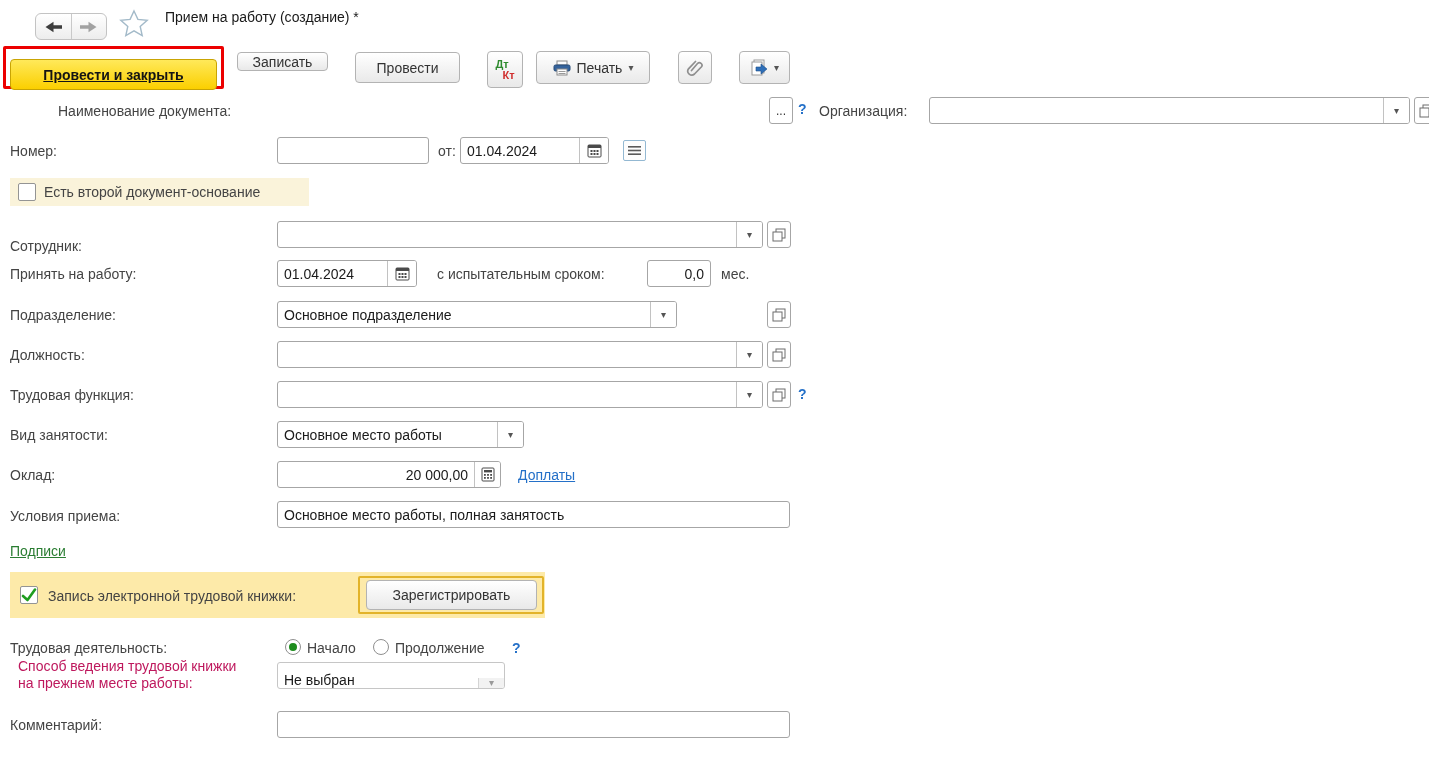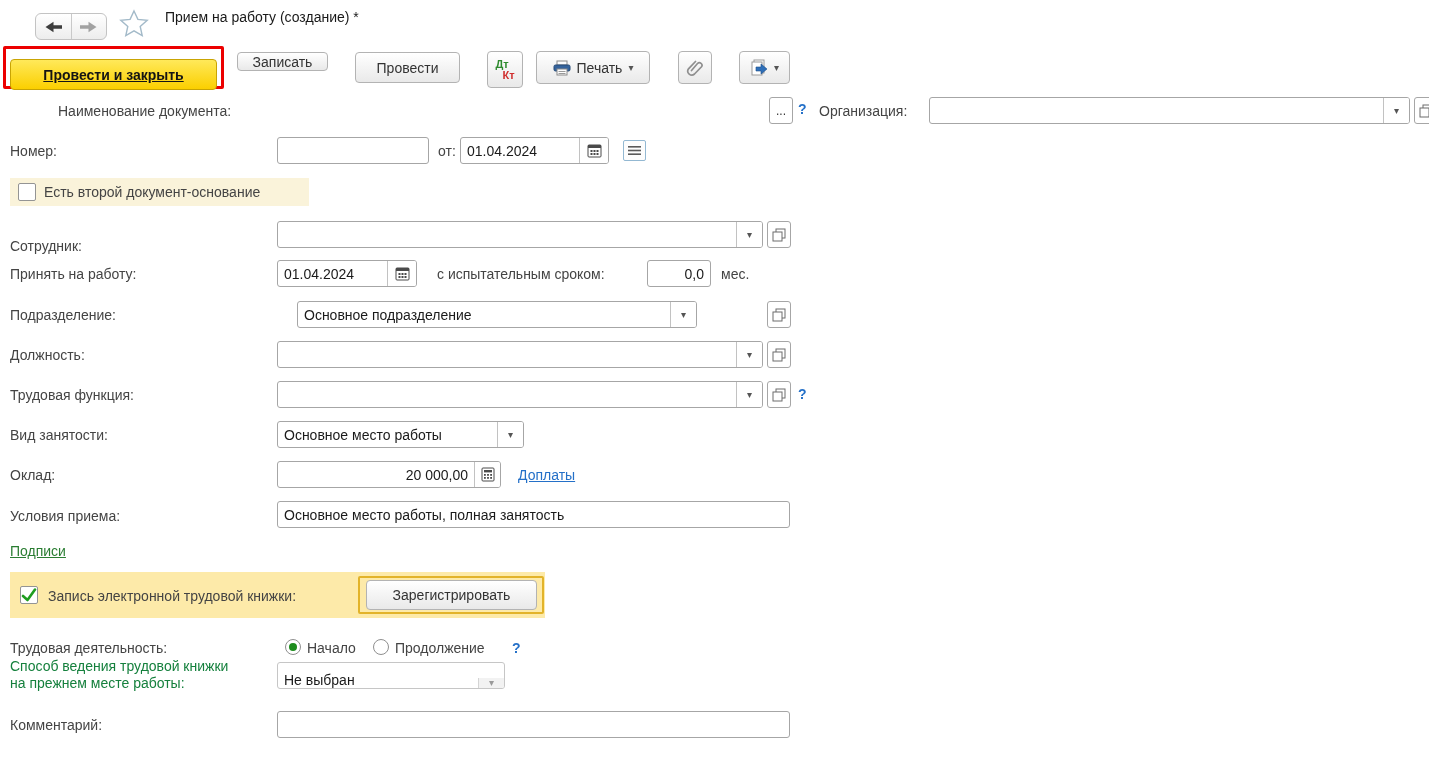--- a/index.html
+++ b/index.html
@@ -1,20 +1,20 @@
 <!DOCTYPE html>
 <html><head>
 <meta charset="utf-8">
 <style>
   html,body{margin:0;padding:0;background:#fff;}
   body{width:1429px;height:761px;font-family:"Liberation Sans","DejaVu Sans",sans-serif;}
   #app{position:relative;width:1429px;height:761px;overflow:hidden;font-size:14px;color:#333;background:#fff;}
   .abs{position:absolute;box-sizing:border-box;}
   .lbl{position:absolute;box-sizing:border-box;color:#444;font-size:14px;white-space:nowrap;}
-  .lbl-dis{color:#15803d;}
+  .lbl-dis{color:#be185d;margin-left:8px;}
 
   
   .navgroup{left:35px;top:13px;width:72px;height:27px;border:1px solid #c3c3c3;border-radius:6px;
     background:linear-gradient(#ffffff,#ededed);display:flex;align-items:stretch;}
   .navbtn{flex:1;display:flex;align-items:center;justify-content:center;cursor:pointer;}
   .navdiv{width:1px;background:#c9c9c9;}
 
   .title{position:absolute;left:165px;top:9px;font-size:14px;color:#191919;white-space:nowrap;}
 
   
@@ -206,21 +206,21 @@
       </svg>
     </div>
   </div>
   <div class="lbl" style="left:437px;top:266px;">с испытательным сроком:</div>
   <div class="fld" style="left:647px;top:260px;width:64px;">
     <input class="num" value="0,0" style="">
   </div>
   <div class="lbl" style="left:721px;top:266px;">мес.</div>
 
   <div class="lbl" style="left:10px;top:307px;">Подразделение:</div>
-  <div class="fld" style="left:277px;top:301px;width:400px;margin-left:20px;">
+  <div class="fld" style="left:277px;top:301px;width:400px;">
     <input value="Основное подразделение" style="">
     <div class="arrowzone">
         <span class="caret">▾</span>
       </div>
   </div>
   <div class="sqbtn" style="left:767px;top:301px;">
     <svg width="14" height="14" viewBox="0 0 14 14">
       <rect x="4" y="1" width="9" height="9" fill="#fff" stroke="#6d6d6d"></rect>
         <rect x="1" y="4" width="9" height="9" fill="#fff" stroke="#6d6d6d"></rect>
     </svg>

